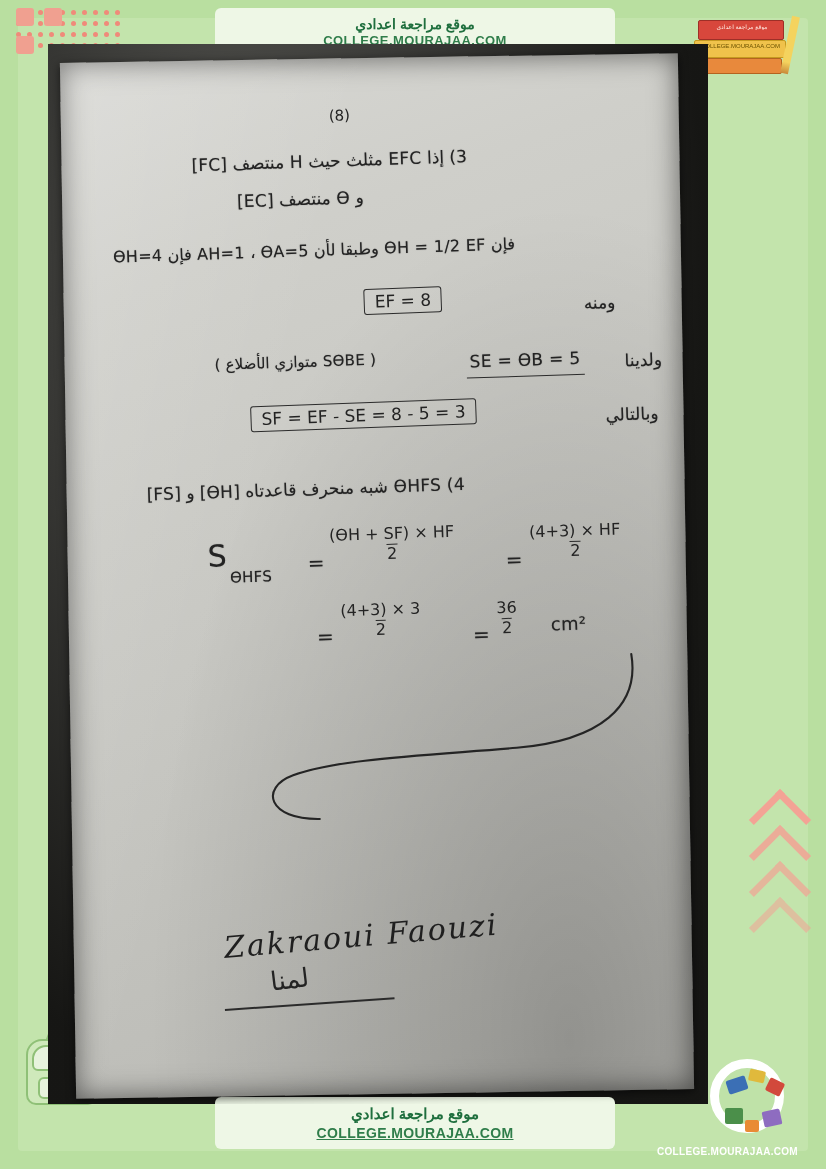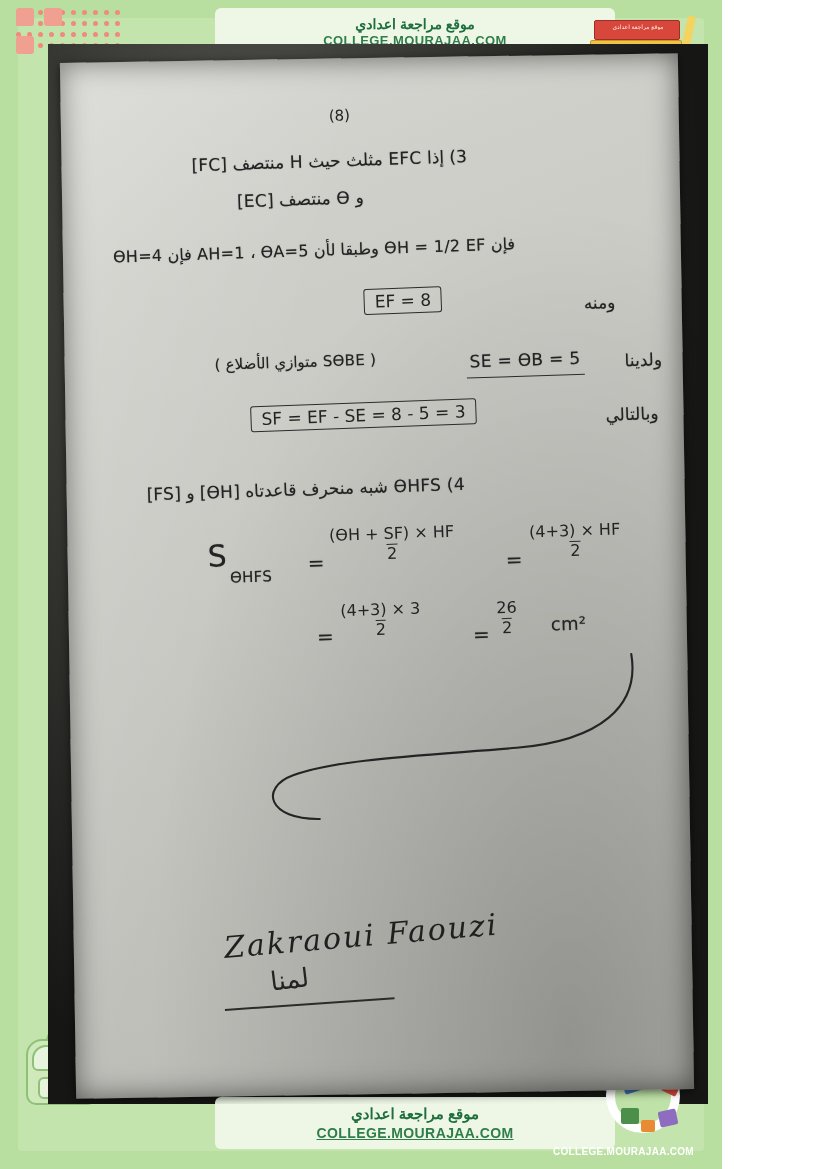--- a/index.html
+++ b/index.html
@@ -5,21 +5,21 @@
   * { box-sizing: border-box; }
   html, body {
     margin: 0; padding: 0;
     width: 826px; height: 1169px;
     font-family: "Liberation Sans", sans-serif;
     background: #ffffff;
     overflow: hidden;
   }
   #page {
     position: relative;
-    width: 722px; height: 1169px;
+    width: 826px; height: 1169px;
     background: #b9dfa0;
     overflow: hidden;
   }
 
   
   .frame-inner {
     position: absolute;
     left: 18px; top: 18px; right: 18px; bottom: 18px;
     background: #c3e4ac;
     border-radius: 4px;
@@ -403,21 +403,21 @@
           <span class="den">2</span>
         </div>
 
         <div class="ln" style="left:248px; top:566px; font-size:20px;">=</div>
         <div class="frac" style="left:272px; top:544px;">
           <span class="num">(4+3) × 3</span>
           <span class="den">2</span>
         </div>
         <div class="ln" style="left:404px; top:566px; font-size:20px;">=</div>
         <div class="frac" style="left:428px; top:544px;">
-          <span class="num">26</span>
+          <span class="num">36</span>
           <span class="den">2</span>
         </div>
         <div class="ln" style="left:482px; top:558px; font-size:18px;">cm²</div>
 
         <svg class="squiggle" width="420" height="160" viewBox="0 0 420 160">
           <path d="M392 0 C400 52 360 86 276 92 C190 98 96 100 52 116 C18 128 26 160 78 160" fill="none" stroke="#242424" stroke-width="2.1" stroke-linecap="round"></path>
         </svg>
 
         <div class="signature">Zakraoui Faouzi</div>
         <div class="sig-flourish">لمنا</div>

